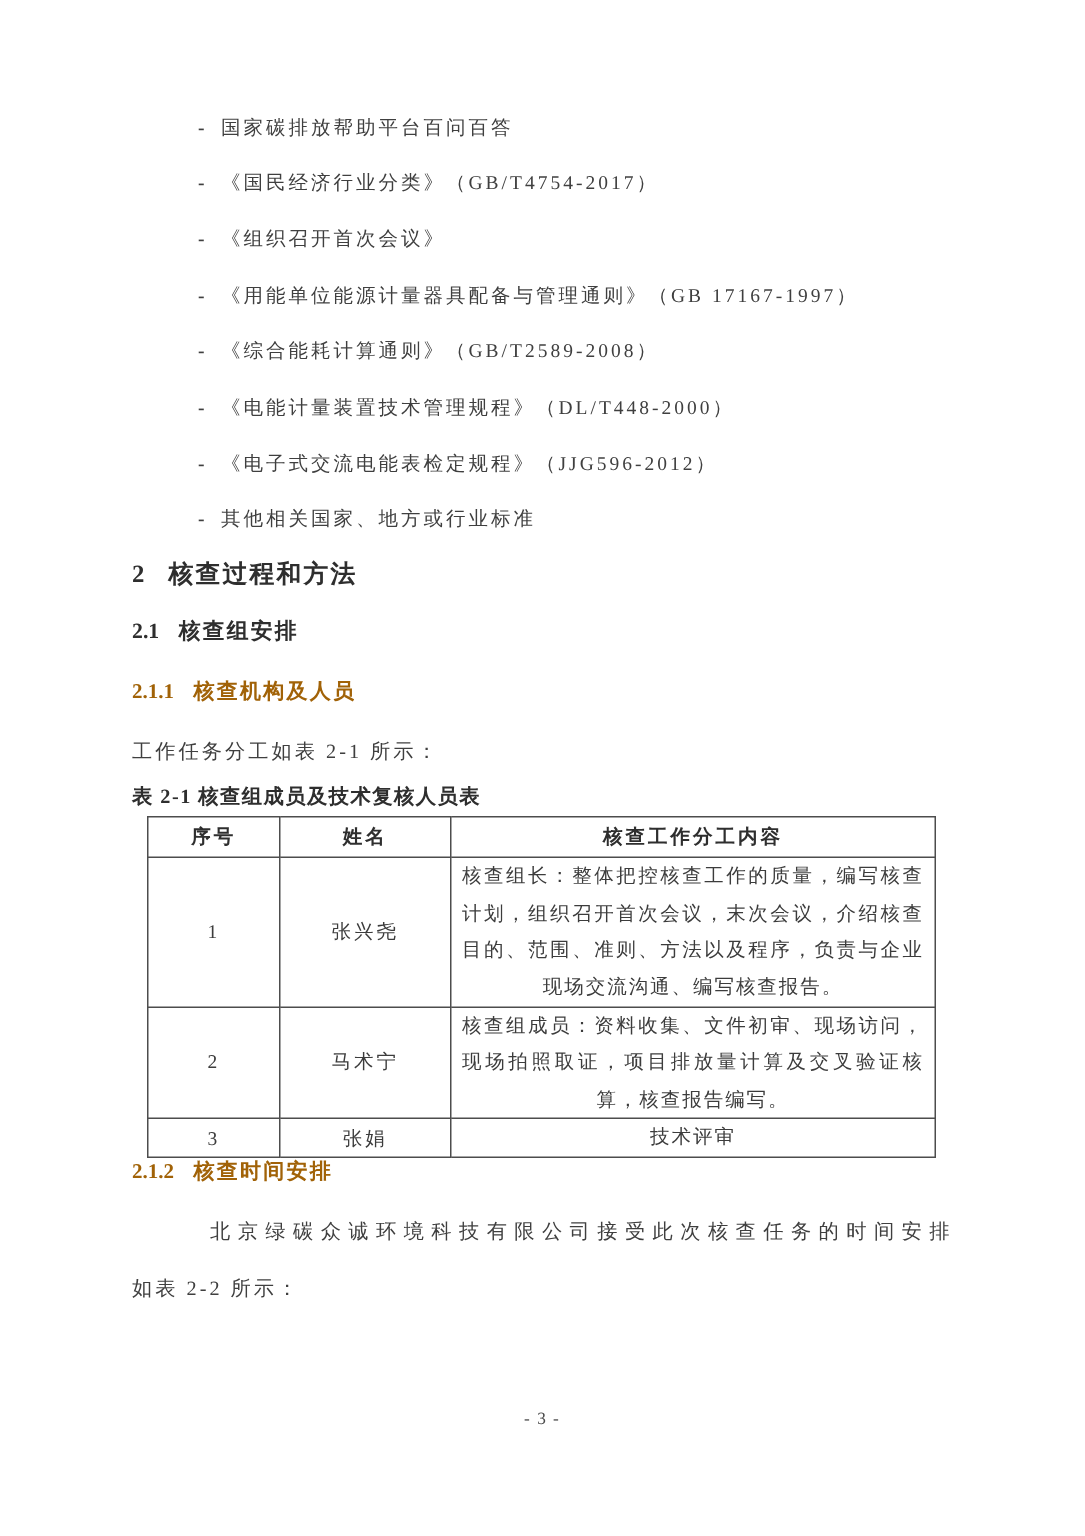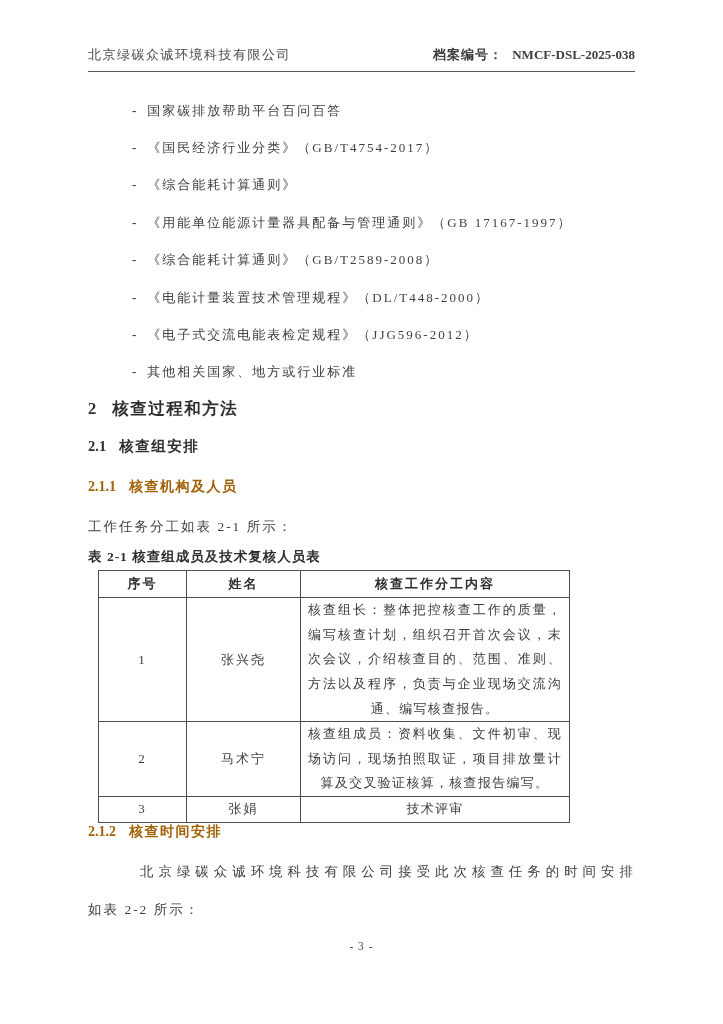--- a/index.html
+++ b/index.html
@@ -105,21 +105,21 @@
     font-size: 13.5px;
     font-weight: bold;
     letter-spacing: 1px;
     color: #2e2e2e;
     height: 21px;
     line-height: 21px;
   }
   table.staff {
     border-collapse: collapse;
     margin: 3px 0 0 10px;
-    width: 472px;
+    width: 526px;
     table-layout: fixed;
   }
   table.staff col.c1 { width: 88px; }
   table.staff col.c2 { width: 114px; }
   table.staff td, table.staff th {
     border: 1px solid #4d4d4d;
     font-size: 13px;
     color: #3c3c3c;
     padding: 0;
     vertical-align: middle;
@@ -155,40 +155,33 @@
     font-size: 11.5px;
     letter-spacing: 1px;
     color: #4a4a4a;
   }
 </style>
 </head>
 <body>
 
 <div class="page">
 
-  <div class="doc-header">
-    <span class="company">北京绿碳众诚环境科技有限公司</span>
-    <span class="file-no">
-      <span class="label">档案编号：</span>
-      <span>NMCF-DSL-2025-038</span>
-    </span>
-  </div>
 
   <ul class="ref-list">
     <li>
       <span class="bullet">-</span>
       <span>国家碳排放帮助平台百问百答</span>
     </li>
     <li>
       <span class="bullet">-</span>
       <span>《国民经济行业分类》（GB/T4754-2017）</span>
     </li>
     <li>
       <span class="bullet">-</span>
-      <span>《综合能耗计算通则》</span>
+      <span>《组织召开首次会议》</span>
     </li>
     <li>
       <span class="bullet">-</span>
       <span>《用能单位能源计量器具配备与管理通则》（GB 17167-1997）</span>
     </li>
     <li>
       <span class="bullet">-</span>
       <span>《综合能耗计算通则》（GB/T2589-2008）</span>
     </li>
     <li>

